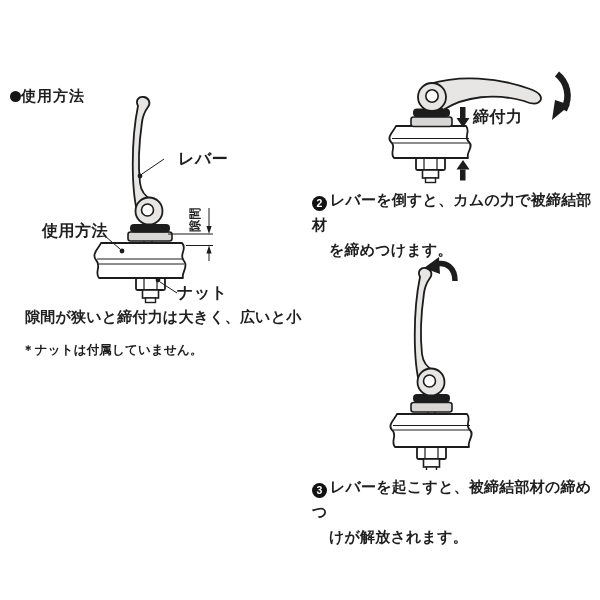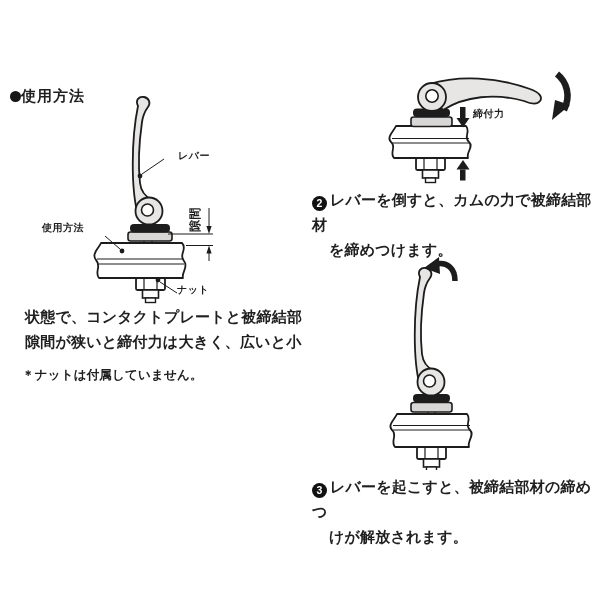--- a/index.html
+++ b/index.html
@@ -6,21 +6,21 @@
   body{
     width:600px;height:600px;background:#ffffff;position:relative;overflow:hidden;
     font-family:"Liberation Sans",sans-serif;color:#1f1f1f;
   }
   .abs{position:absolute;}
   
   .header{left:10px;top:87px;display:flex;align-items:center;gap:0;
     font-size:15px;font-weight:bold;letter-spacing:1px;}
   .bullet{width:11px;height:11px;border-radius:50%;background:#161616;flex:0 0 auto;}
   
-  .dlabel{font-size:10px;font-weight:600;letter-spacing:0.5px;white-space:nowrap;}
+  .dlabel{font-size:16px;font-weight:600;letter-spacing:0.5px;white-space:nowrap;}
   .gap-label{left:187px;top:232px;transform:rotate(-90deg);transform-origin:0 0;font-size:12px;}
   
   .step{line-height:25px;font-size:15px;font-weight:600;letter-spacing:0.2px;}
   .step .cont{padding-left:17px;}
   .stepnum{display:inline-flex;width:15px;height:15px;border-radius:50%;background:#111;
     color:#fff;font-size:10.5px;font-weight:bold;align-items:center;justify-content:center;
     margin-right:3px;vertical-align:-1.5px;line-height:15px;}
   .note{font-size:12.5px;padding-left:14px;line-height:20px;margin-top:11px;}
   svg{display:block;}
 </style>
@@ -72,21 +72,20 @@
   <polygon points="121.4,131 126.6,131 124,139" fill="#1c1c1c"></polygon>
   <polygon points="121.4,158.5 126.6,158.5 124,150.5" fill="#1c1c1c"></polygon>
 </svg>
 
 <div class="abs dlabel" style="left:178px;top:149px">レバー</div>
 <div class="abs dlabel" style="left:42px;top:221px">使用方法</div>
 <div class="abs dlabel" style="left:177px;top:283px">ナット</div>
 <div class="abs dlabel gap-label">隙間</div>
 
 <div class="abs step" style="left:8px;top:304px;width:305px">
-  <div class="cont">状態で、コンタクトプレートと被締結部</div>
   <div class="cont">隙間が狭いと締付力は大きく、広いと小</div>
   <div class="note">＊ナットは付属していません。</div>
 </div>
 
 <svg class="abs" style="left:385px;top:70px" width="190" height="120" viewBox="0 0 190 120">
 
   <path d="M11 56 L81 56 C86 62,78 67,84 72 C89 77,81 82,83 88 L9 88 C4 82,12 77,6 72 C1 67,9 61,11 56 Z" fill="#ffffff" stroke="#1c1c1c" stroke-width="1.8" stroke-linejoin="round"></path>
   <line x1="7" y1="68.5" x2="84" y2="68.5" stroke="#1c1c1c" stroke-width="1.2"></line>
   <line x1="7" y1="73" x2="84" y2="73" stroke="#1c1c1c" stroke-width="1.2"></line>
 

